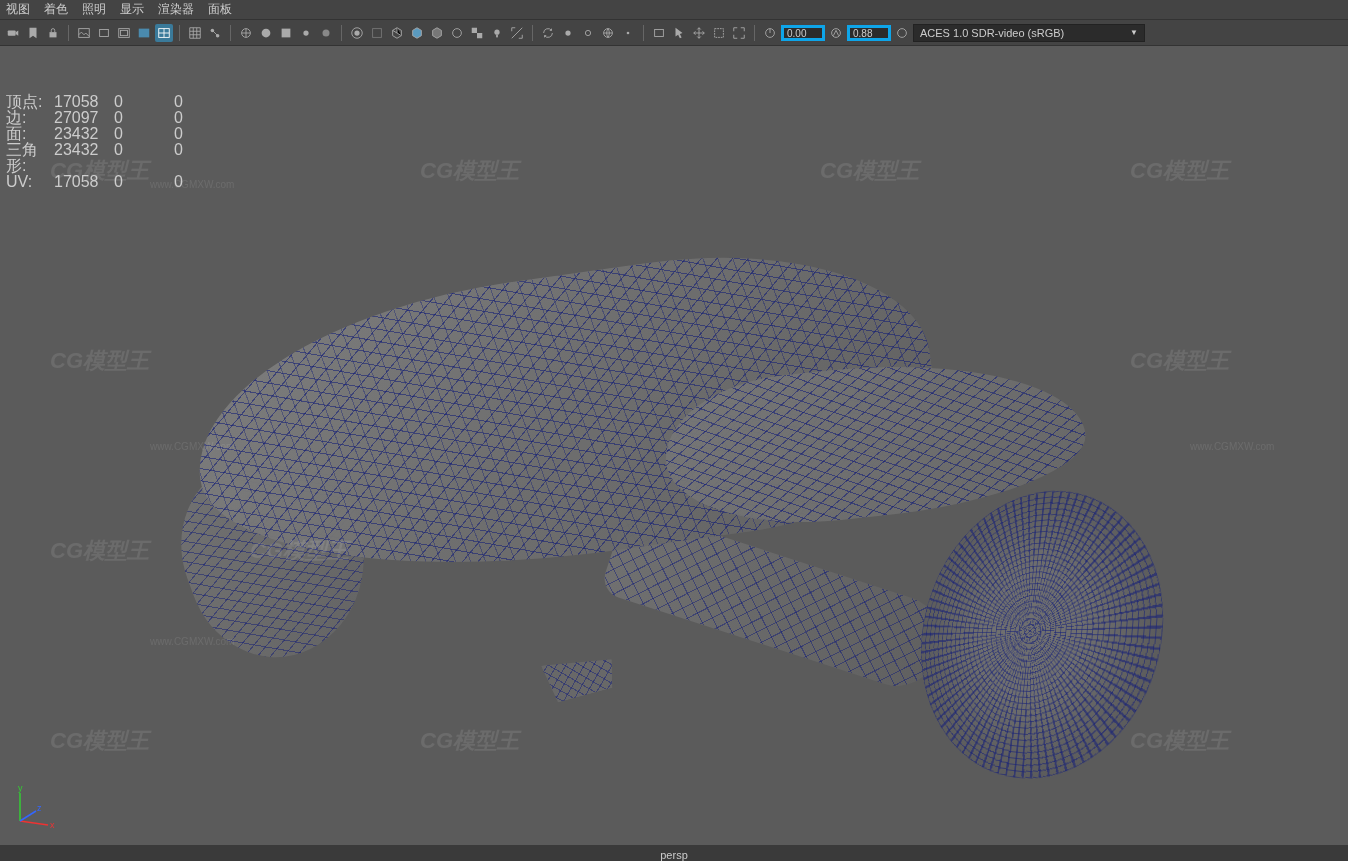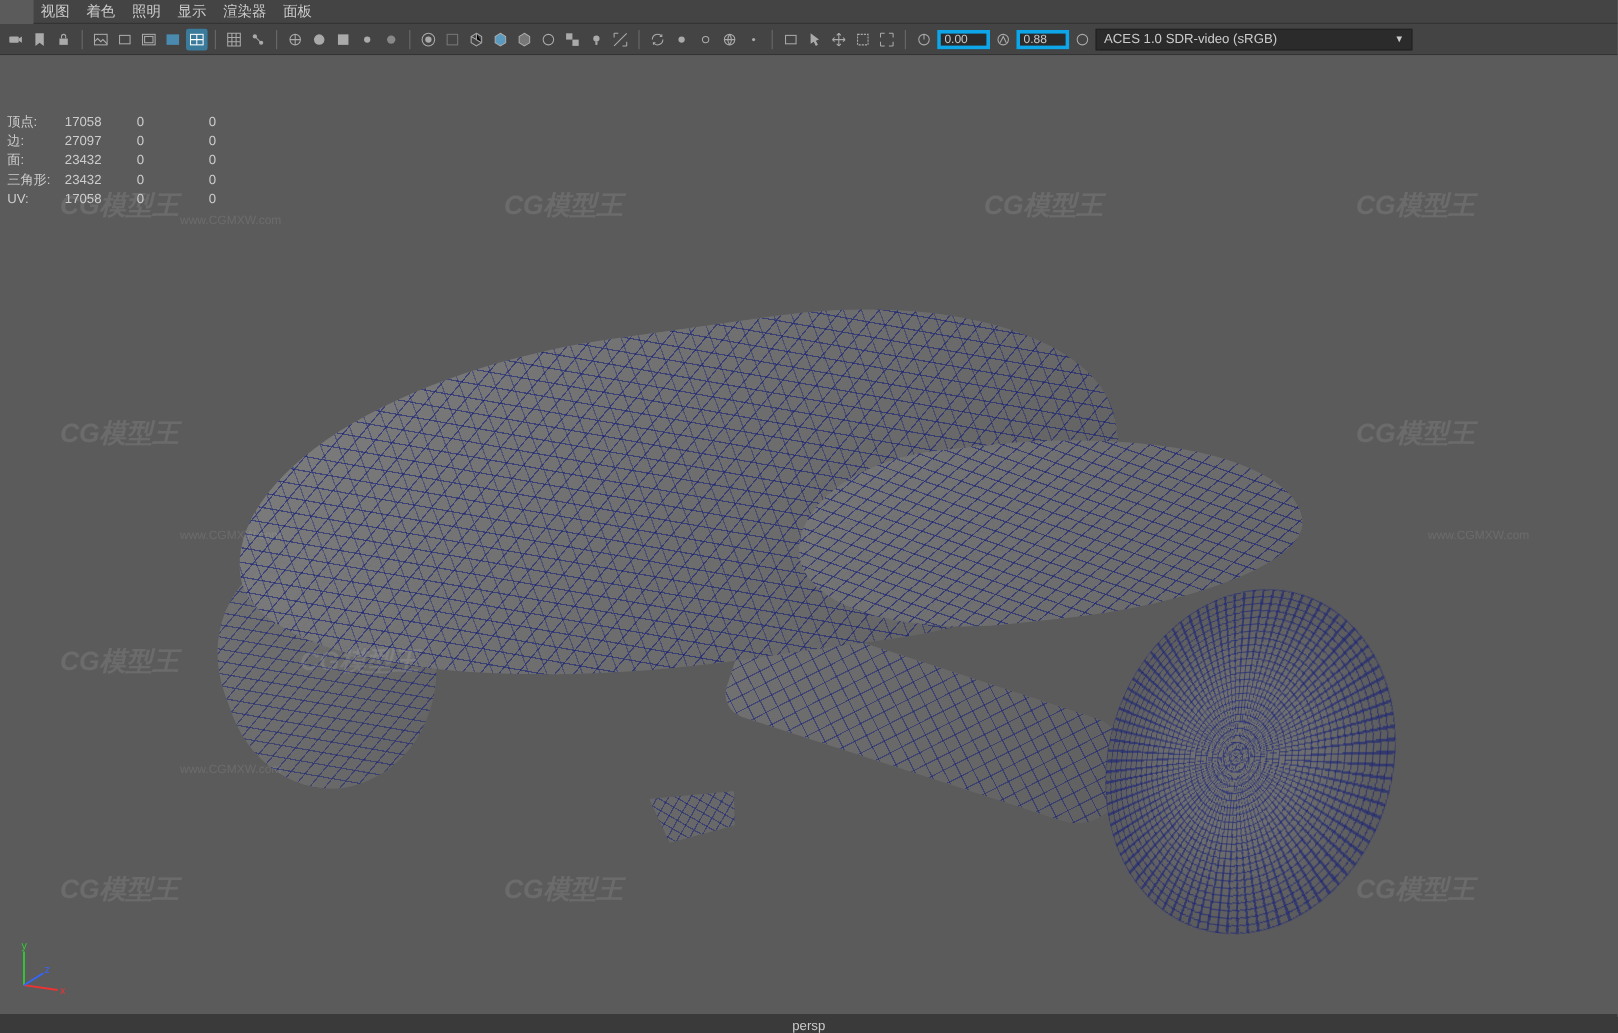--- a/index.html
+++ b/index.html
@@ -14,21 +14,20 @@
   position: relative;
 }
 .menu-bar {
   background: #444;
   height: 20px;
   display: flex;
   align-items: center;
   padding: 2px 6px;
   gap: 14px;
   border-bottom: 1px solid #333;
-  margin-left: 28px;
 }
 .menu-item { color: #ccc; cursor: pointer; font-size: 12px; }
 .toolbar {
   background: #444;
   height: 26px;
   display: flex;
   align-items: center;
   padding: 0 4px;
   gap: 2px;
   border-bottom: 1px solid #333;
@@ -56,27 +55,27 @@
   color: #ccc;
   height: 18px;
   font-size: 11px;
   padding: 0 6px;
   display: flex;
   align-items: center;
   gap: 6px;
   cursor: pointer;
 }
 .dropdown .arrow { margin-left: auto; font-size: 8px; }
-.colorspace { width: 264px; }
+.colorspace { width: 232px; }
 .stats {
   position: absolute;
   top: 48px;
   left: 6px;
   color: #ccc;
-  font-size: 11px;
+  font-size: 16px;
   line-height: 16px;
 }
 .stats-row { display: flex; }
 .stats-label { width: 48px; }
 .stats-cell { width: 60px; text-align: left; padding-right: 20px; }
 .viewport {
   position: absolute;
   top: 46px; left: 0; right: 0; bottom: 16px;
   background: #5b5b5b;
 }

